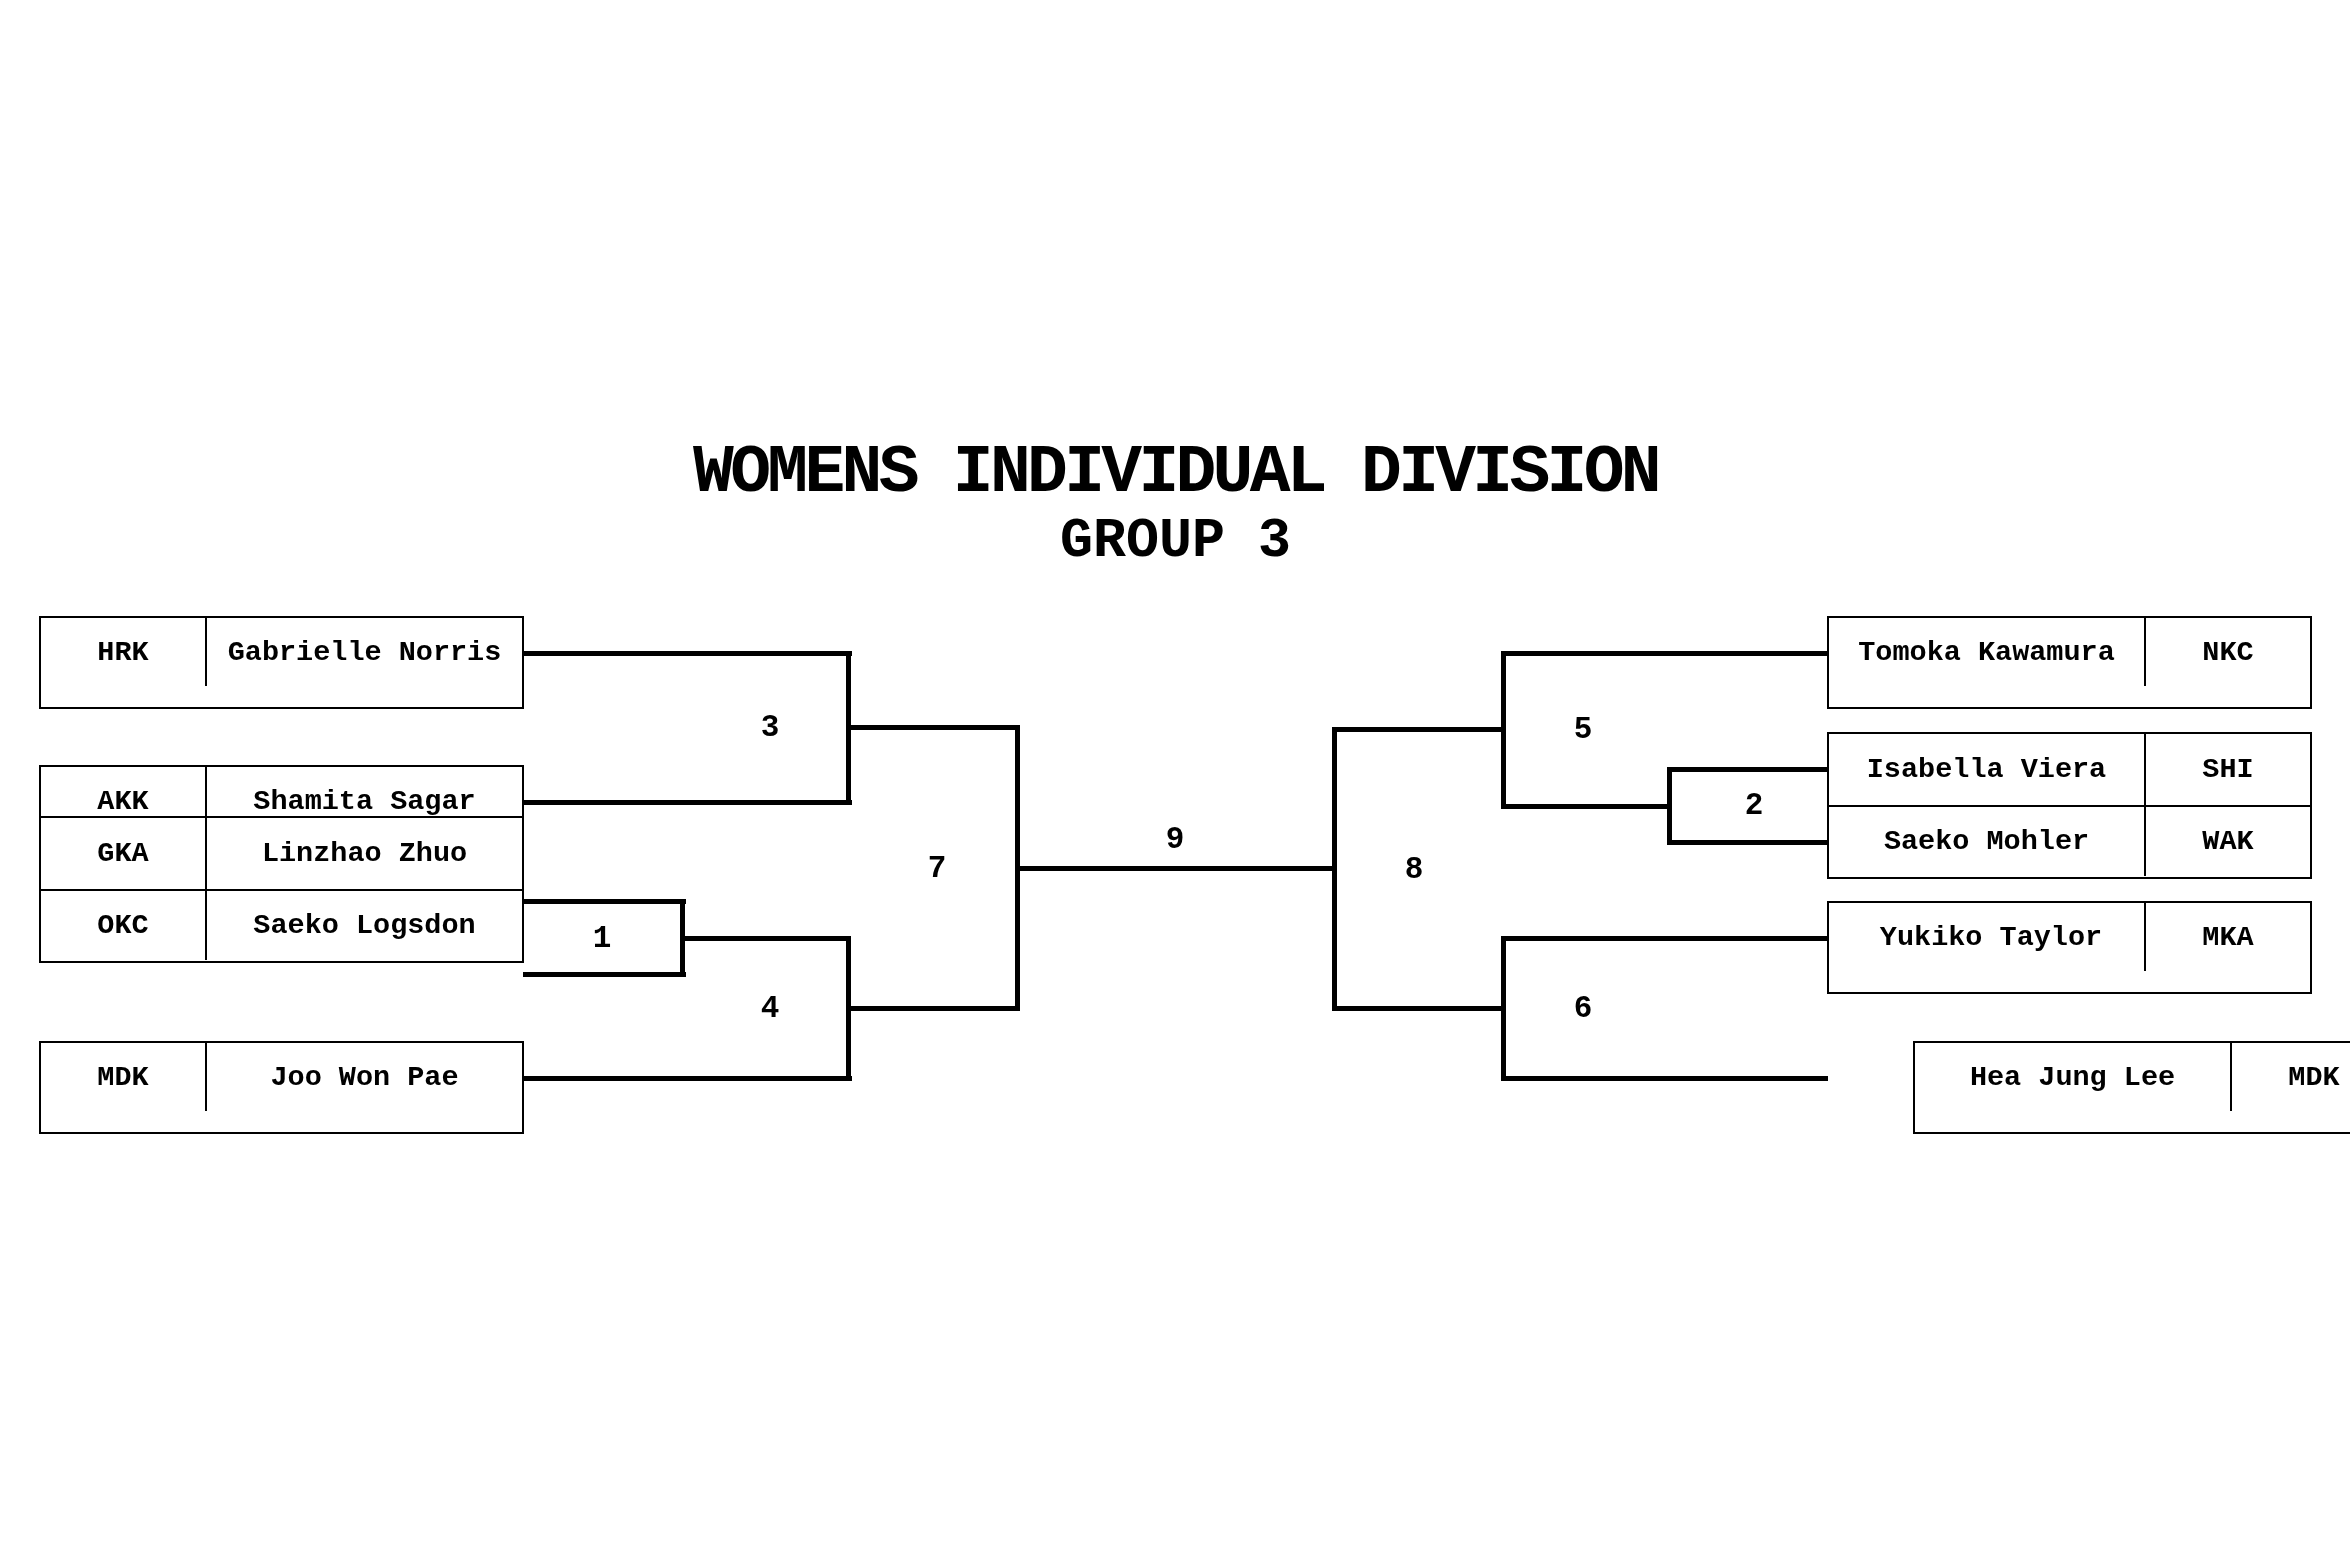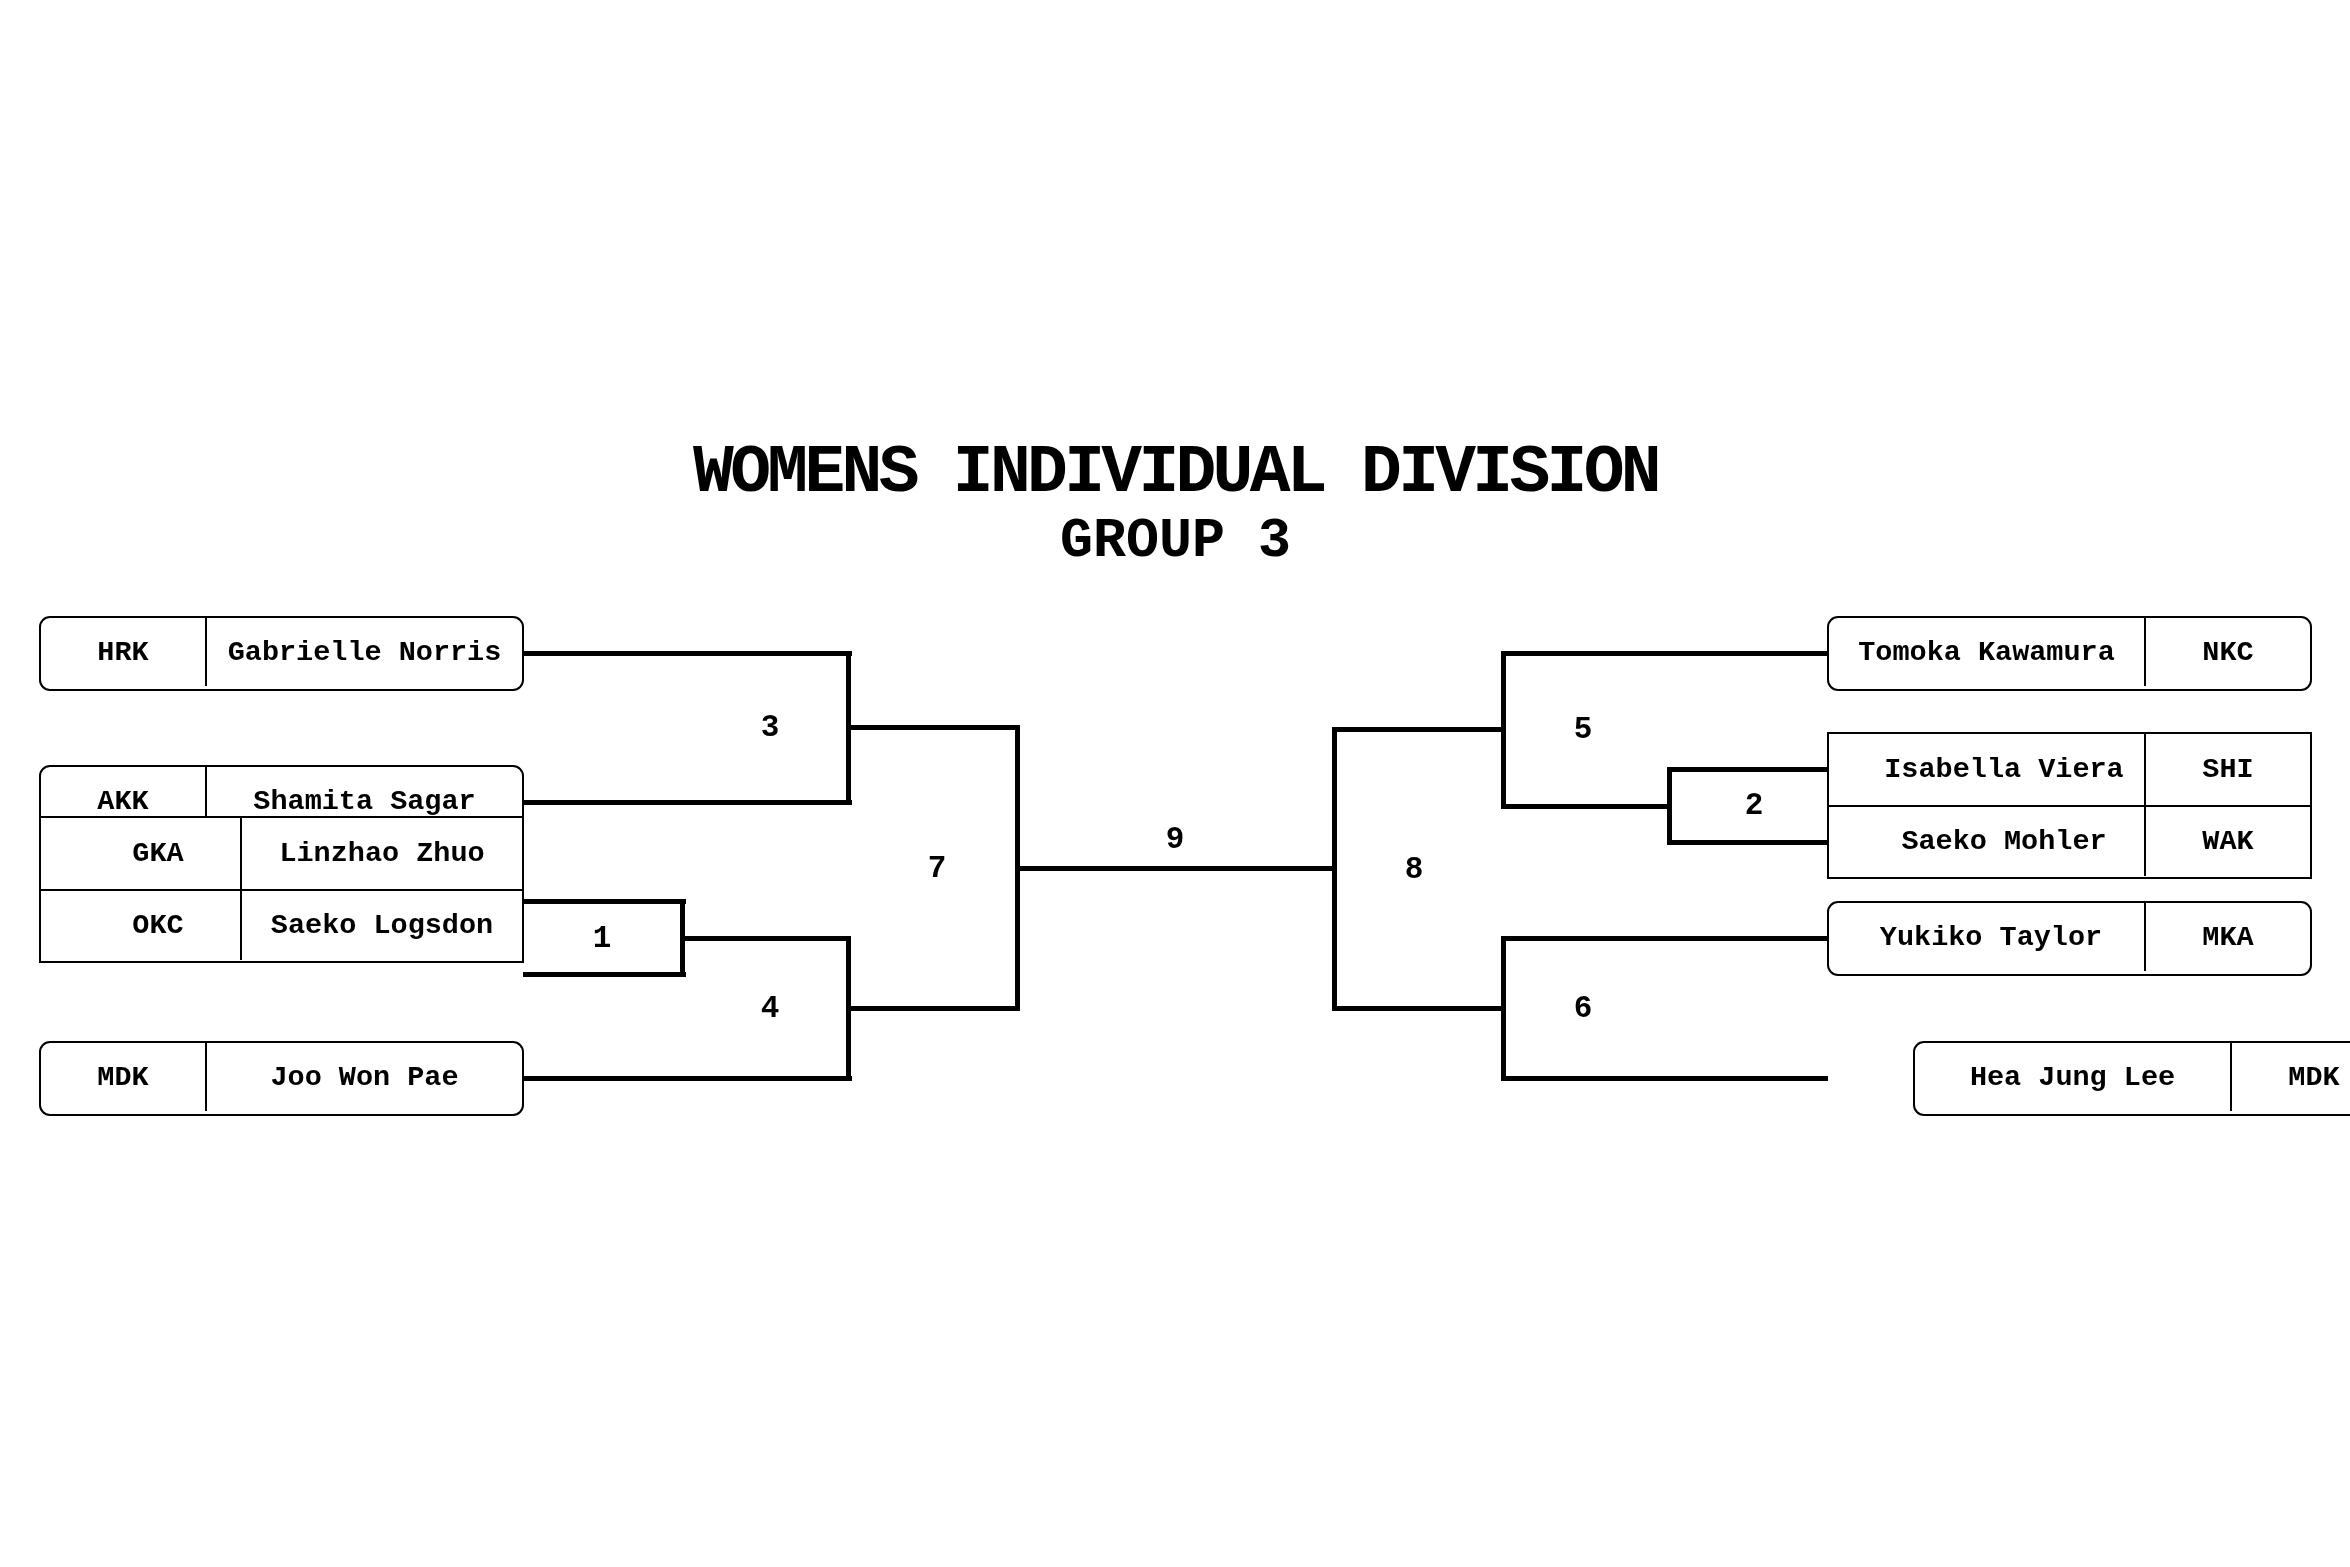--- a/index.html
+++ b/index.html
@@ -36,27 +36,27 @@
     line-height: 55px;
   }
   .box {
     position: absolute;
     width: 485px;
     border: 2.8px solid #000000;
     background: #ffffff;
     box-sizing: border-box;
     z-index: 2;
   }
-  .box.single { height: 75px; border-radius: 11px; }
+  .box.single { height: 93px; }
   .box.double { height: 147px; }
   .row {
     display: flex;
     height: 68px;
   }
-  .box.double .row { height: 71px; padding-left: 35px; }
+  .box.double .row { height: 71px; }
   .box.double .row.second { border-top: 2.8px solid #000000; height: 71px; box-sizing: border-box; }
   .cell {
     display: flex;
     align-items: center;
     justify-content: center;
     font-weight: bold;
     font-size: 28.5px;
     white-space: nowrap;
   }
   .cell.club-left {

